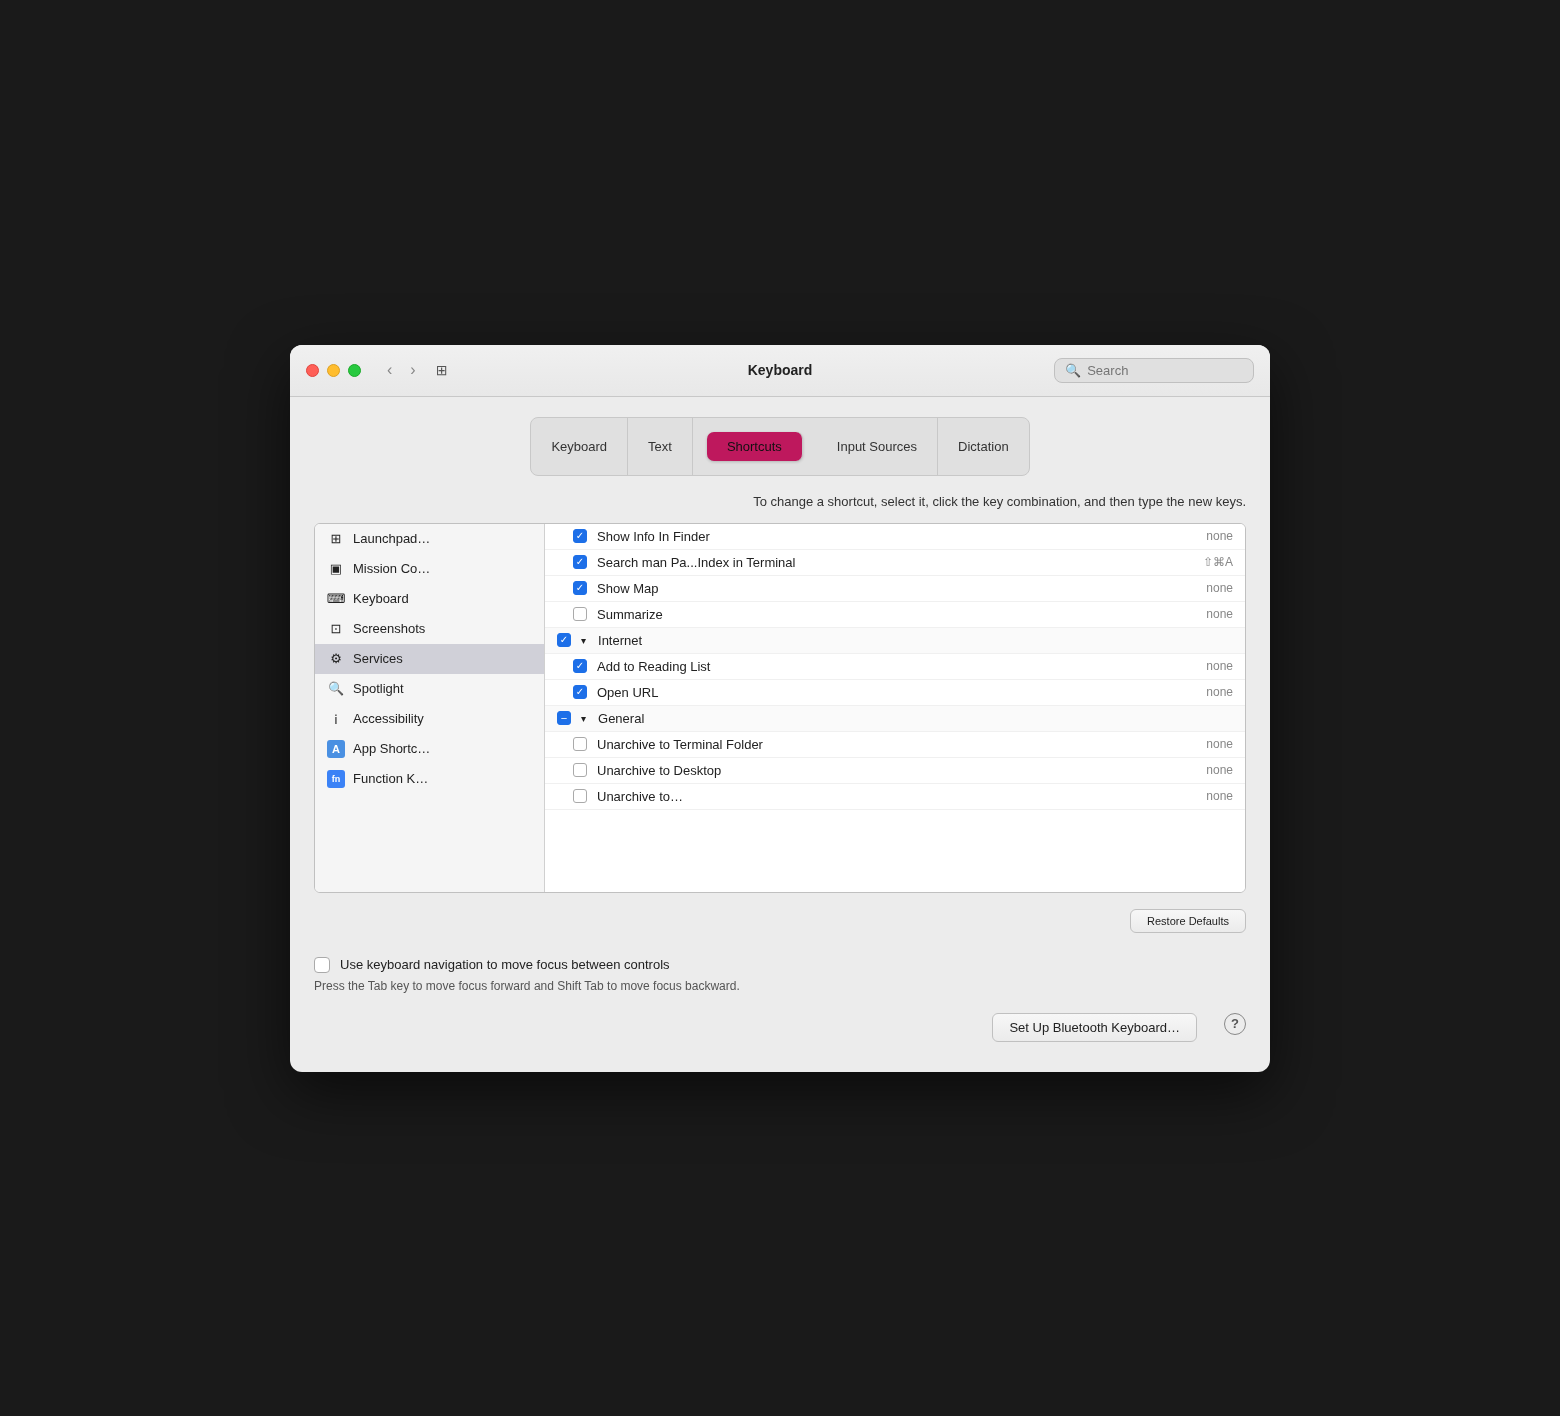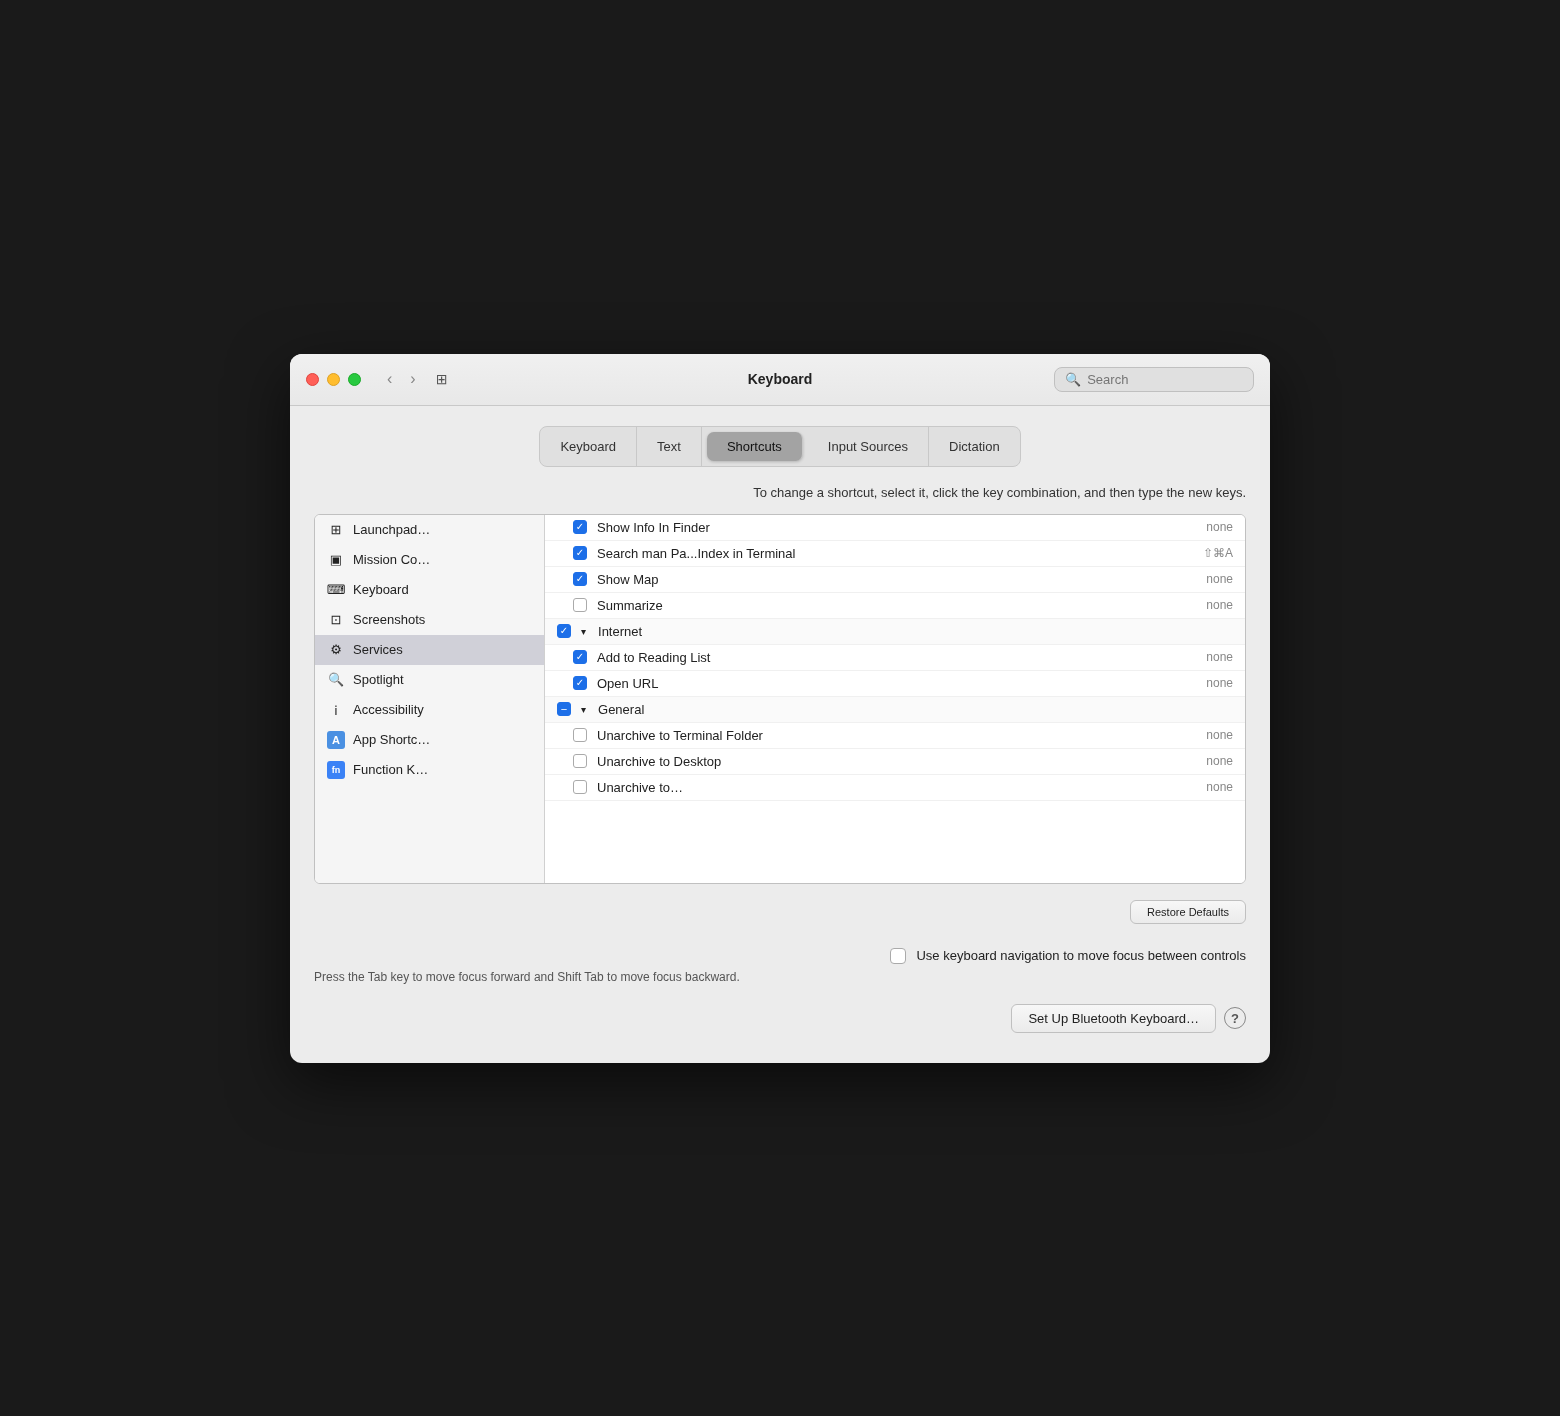--- a/index.html
+++ b/index.html
@@ -110,26 +110,26 @@
       color: #333;
       cursor: pointer;
       border-right: 1px solid #c8c8c8;
       background: transparent;
       border-top: none;
       border-bottom: none;
       border-left: none;
     }
     .tab:last-child { border-right: none; }
     .tab.active {
-      background: #a3a3a3;
+      background: #be185d;
       border-radius: 7px;
       box-shadow: 0 1px 3px rgba(0,0,0,0.2);
       color: #111;
       font-weight: 500;
-      margin: 5px;
+      margin: 14px;
     }
     .description {
       font-size: 13px;
       color: #333;
       margin-bottom: 14px;
       margin-left: 4px;
       text-align: right;
     }
     .main-area {
       display: flex;
@@ -256,21 +256,20 @@
     .footer-section {
       margin-top: 24px;
       display: flex;
       flex-direction: column;
       gap: 6px;
     }
     .keyboard-nav-row {
       display: flex;
       align-items: center;
       gap: 10px;
-      justify-content: flex-end;
     }
     .nav-checkbox {
       width: 16px;
       height: 16px;
       border: 1px solid #aaa;
       border-radius: 4px;
       background: white;
       flex-shrink: 0;
       cursor: pointer;
     }
@@ -280,22 +279,21 @@
     }
     .nav-description {
       font-size: 12px;
       color: #555;
     }
 
     .bottom-bar {
       margin-top: 20px;
       display: flex;
       justify-content: flex-end;
-      align-items: center;
-      gap: 8px;
+      gap: 27px;
       padding-bottom: 10px;
     }
     .bt-keyboard-btn {
       background: linear-gradient(to bottom, #f7f7f7, #ebebeb);
       border: 1px solid #c0c0c0;
       border-radius: 6px;
       padding: 6px 16px;
       font-size: 13px;
       color: #222;
       cursor: pointer;

